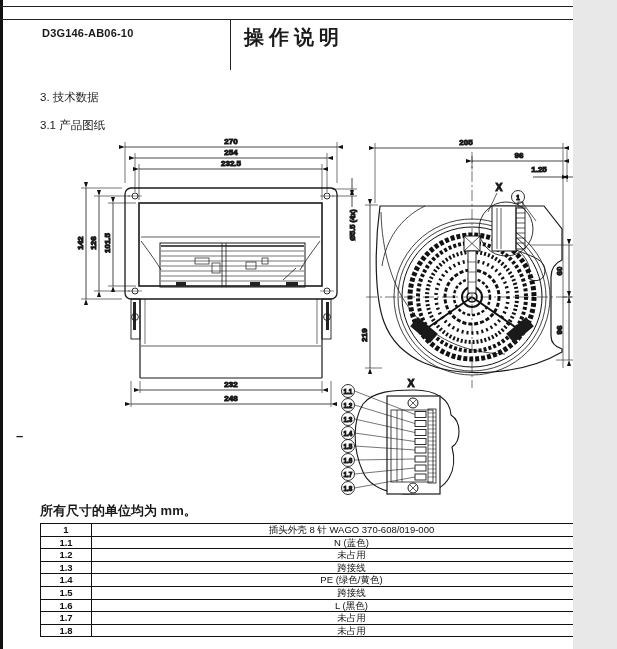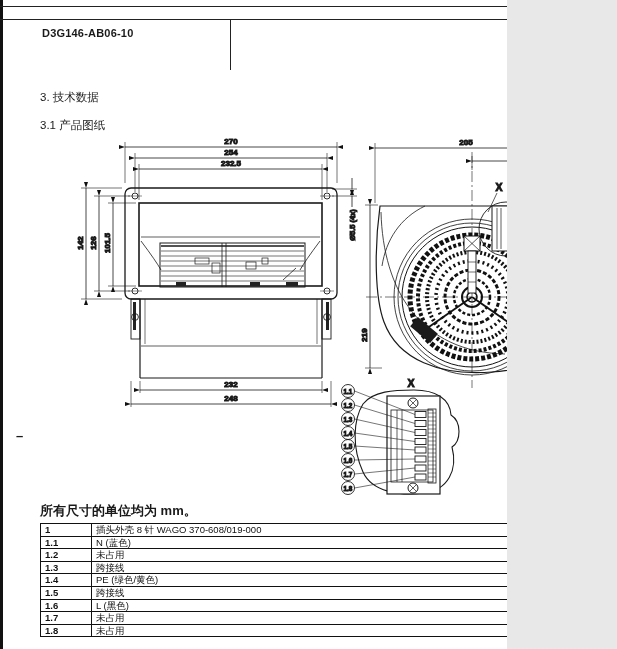--- a/index.html
+++ b/index.html
@@ -1,17 +1,17 @@
 <!DOCTYPE html>
 <html><head>
 <meta charset="utf-8">
 <style>
   html,body{margin:0;padding:0;background:#e8e8e8;}
-  .page{position:relative;width:507px;height:649px;background:#fff;overflow:hidden;
-        font-family:"Liberation Sans","DejaVu Sans",sans-serif;color:#1a1a1a;}
+  .page{position:relative;width:573px;height:649px;background:#fff;overflow:hidden;
+        font-family:"Liberation Sans","DejaVu Sans",sans-serif;color:#1a1a1a;text-align:center;}
   .abs{position:absolute;}
   .hline{position:absolute;background:#222;height:1px;}
   .vline{position:absolute;background:#222;width:1px;}
   .edge-left{position:absolute;left:0;top:0;width:3px;height:649px;background:#111;}
   .doc-number{position:absolute;left:42px;top:27px;font-size:11px;font-weight:bold;letter-spacing:.2px;}
   .header-title{position:absolute;left:244px;top:24px;font-size:20px;font-weight:600;letter-spacing:5px;}
   .sec-heading{position:absolute;left:40px;font-size:11.5px;font-weight:normal;}
   .dash-mark{position:absolute;left:16px;top:428px;font-size:13px;font-weight:bold;}
   .note{position:absolute;left:40px;top:502px;font-size:13px;font-weight:600;}
   svg text{font-family:"Liberation Sans","DejaVu Sans",sans-serif;}
@@ -29,20 +29,21 @@
 <body>
 
 <div class="page">
 
   <div class="edge-left"></div>
   <div class="hline" style="left:0;top:6px;width:617px;"></div>
   <div class="hline" style="left:0;top:19px;width:617px;"></div>
   <div class="vline" style="left:230px;top:19px;height:51px;"></div>
 
   <div class="doc-number">D3G146-AB06-10</div>
+  <div class="header-title">操作说明</div>
 
   <div class="sec-heading" style="top:90px;">3. 技术数据</div>
   <div class="sec-heading" style="top:118px;">3.1 产品图纸</div>
 
   <div class="dash-mark">–</div>
 
   <svg class="abs" style="left:0;top:135px;" width="617" height="385" viewBox="0 135 617 385">
     <defs>
       <marker id="ar" viewBox="0 0 10 10" refX="1" refY="5" markerWidth="9" markerHeight="9" orient="auto-start-reverse">
         <path d="M1,5 L10,2 L10,8 Z" fill="#111"></path>

